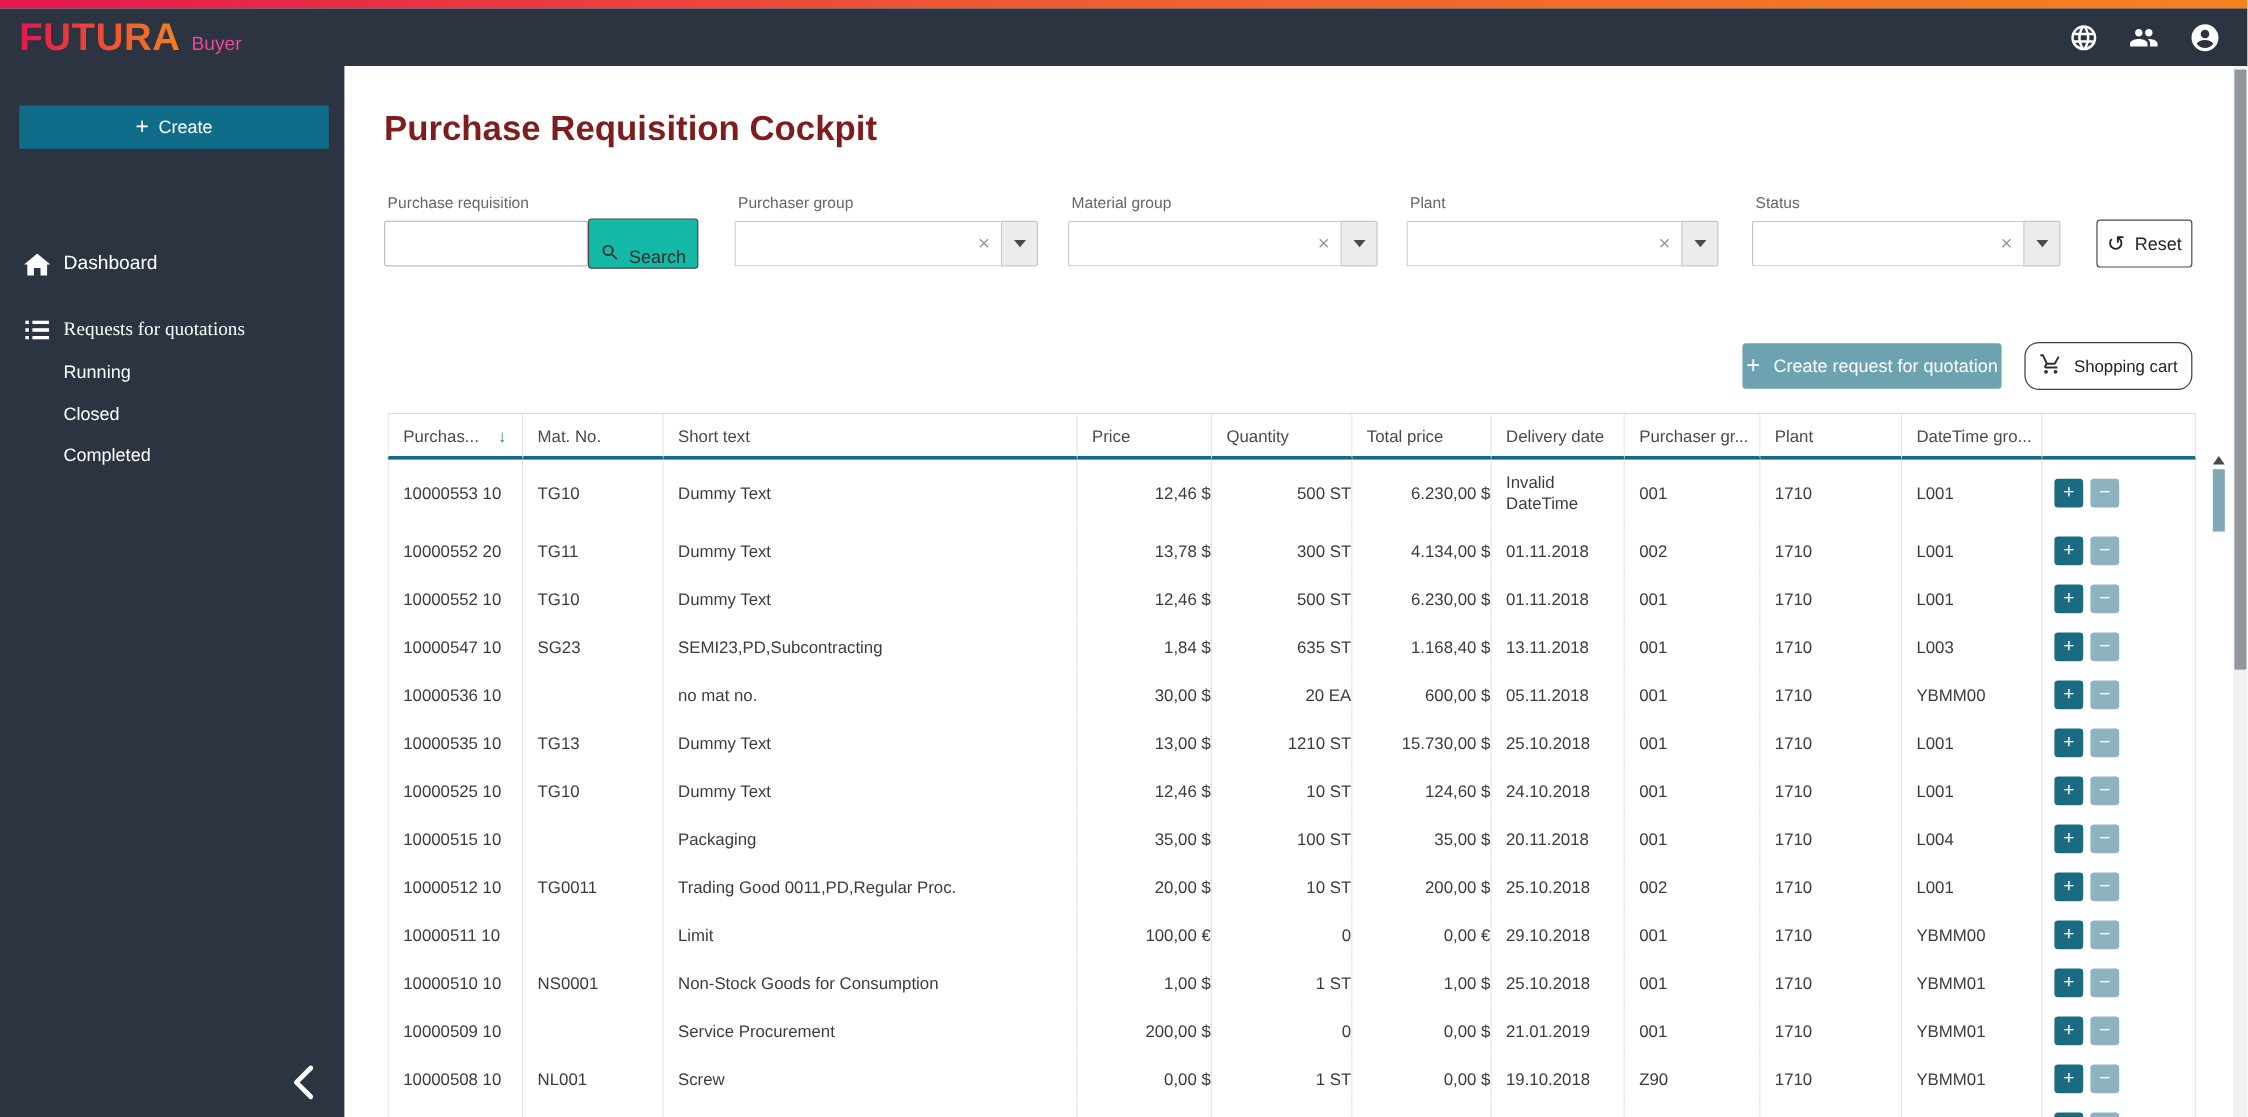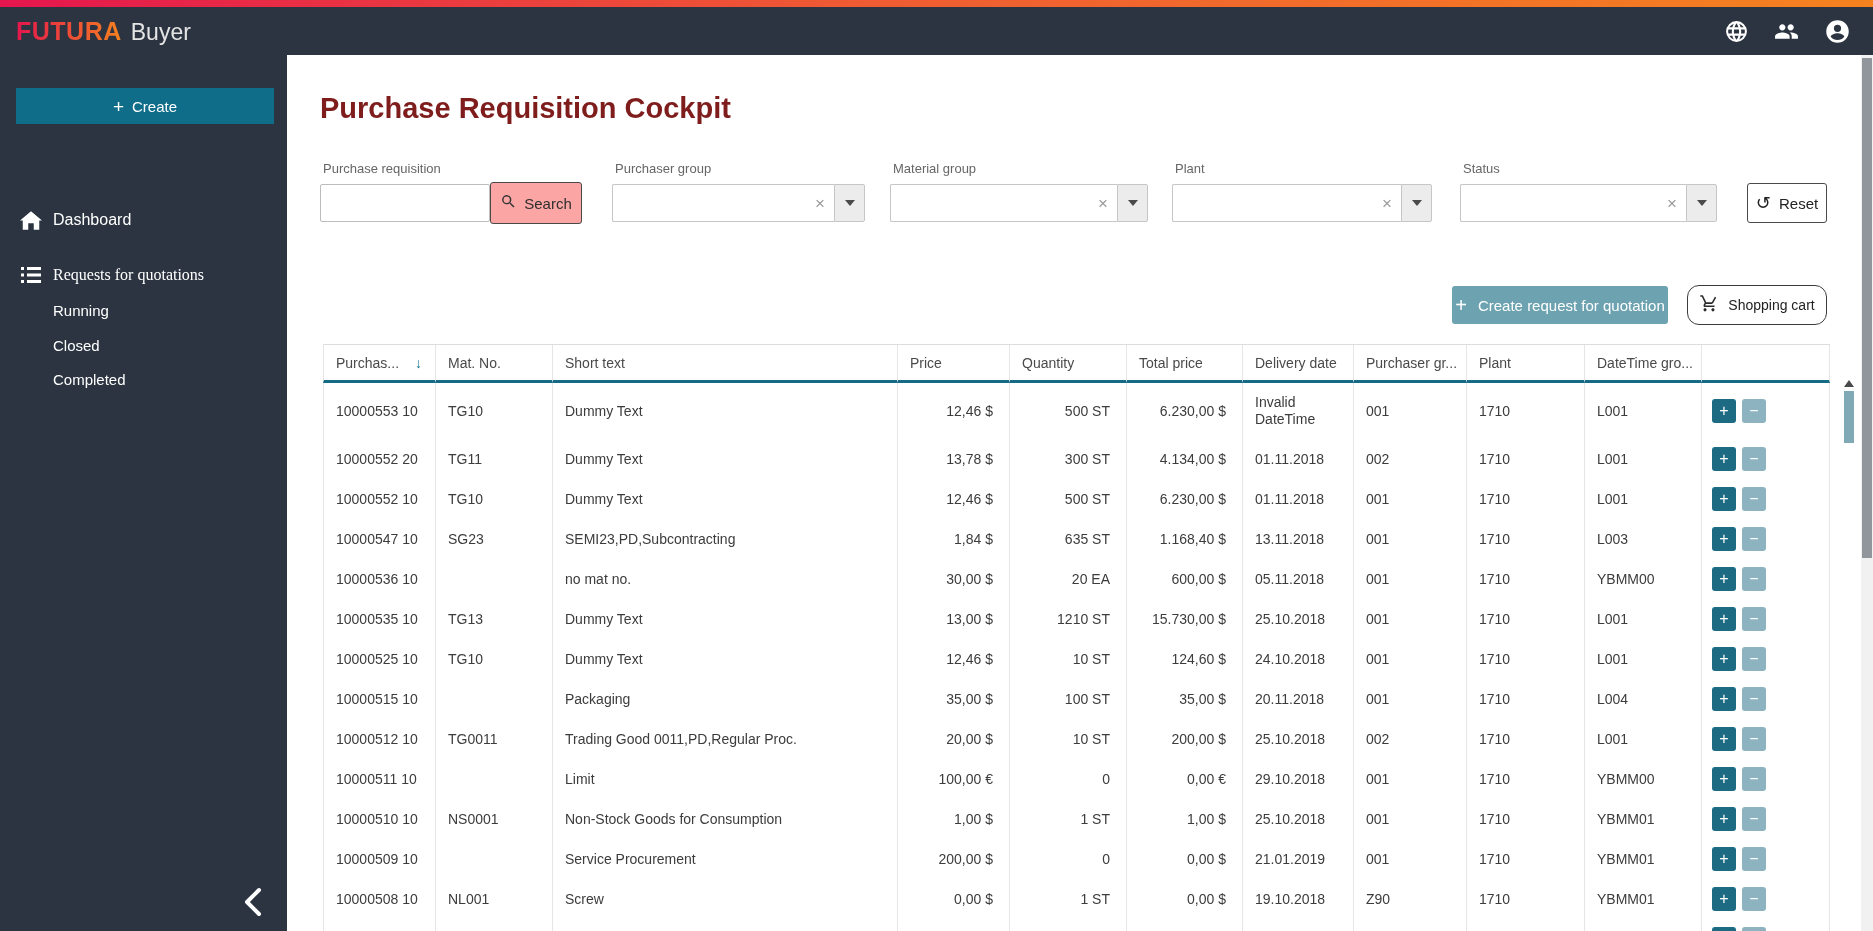--- a/index.html
+++ b/index.html
@@ -7,24 +7,24 @@
   body { font-family:"Liberation Sans","DejaVu Sans",sans-serif; background:#fff; position:relative; color:#3c3c3c; }
 
   
   .grad-strip { position:absolute; top:0; left:0; width:100%; height:7px;
     background:linear-gradient(90deg,#e5164e 0%,#ef5a33 45%,#f5821f 100%); }
 
   
   .appbar { position:absolute; top:7px; left:0; width:100%; height:48px; background:#2b3440;
     display:flex; align-items:center; }
   .brand { margin-left:16px; display:flex; align-items:baseline; }
-  .brand-name { font-size:25px; font-weight:bold; letter-spacing:.5px;
+  .brand-name { font-size:32px; font-weight:bold; letter-spacing:.5px;
     background:linear-gradient(90deg,#e5164e,#f5821f); -webkit-background-clip:text; background-clip:text;
     color:transparent; }
-  .brand-suffix { color:#e5e5e5; font-size:23px; margin-left:9px; font-weight:400; }
+  .brand-suffix { color:#ec4899; font-size:16px; margin-left:9px; font-weight:400; }
   .appbar-icons { margin-left:auto; margin-right:22px; display:flex; align-items:center; gap:24px; }
   .appbar-icons svg { display:block; }
 
   
   .sidebar { position:absolute; top:55px; left:0; width:287px; height:876px; background:#2b3440; }
   .create-btn { position:absolute; top:33px; left:16px; width:258px; height:36px; background:#0f6d89;
     border:none; color:#fff; font-size:15px; font-family:inherit; display:flex; align-items:center;
     justify-content:center; gap:8px; cursor:pointer; }
   .create-btn .plus { font-size:19px; font-weight:400; line-height:1; }
   .nav-item { position:absolute; left:0; width:100%; height:30px; display:flex; align-items:center;
@@ -38,22 +38,22 @@
   
   .page-scrollbar { position:absolute; top:55px; right:0; width:12px; height:876px; background:#f1f1f1; }
   .page-scroll-thumb { position:absolute; top:3px; left:1px; width:10px; height:500px; background:#90969c; }
 
   
   .page-title { position:absolute; left:320px; top:92px; font-size:29px; font-weight:bold; color:#7f1d1d; }
 
   .filter-label { position:absolute; top:161px; font-size:13px; color:#666; }
   .text-input { position:absolute; top:184px; height:38px; border:1px solid #bdbdbd; border-radius:2px;
     background:#fff; font-family:inherit; font-size:14px; padding:0 8px; color:#333; }
-  .search-btn { position:absolute; left:490px; top:182px; width:92px; height:42px; background:#fca5a5;
-    border:1px solid #4a4a4a; border-radius:3px; display:flex; align-items:center; justify-content:center;
+  .search-btn { position:absolute; left:490px; top:182px; width:92px; height:42px; background:#14b8a6;
+    border:1px solid #4a4a4a; border-radius:3px; display:flex; align-items:flex-end; justify-content:center;
     gap:7px; font-family:inherit; font-size:15px; color:#2e2e2e; cursor:pointer; }
   .combo { position:absolute; top:184px; height:38px; display:flex; }
   .combo-input { flex:1; position:relative; background:#fff; border:1px solid #c6c6c6;
     border-right:none; border-radius:2px 0 0 2px; }
   .combo-clear { position:absolute; right:9px; top:50%; transform:translateY(-50%); color:#9a9a9a;
     font-size:17px; line-height:1; cursor:pointer; }
   .combo-arrow { width:31px; background:#ececec; border:1px solid #c6c6c6; border-radius:0 2px 2px 0;
     display:flex; align-items:center; justify-content:center; cursor:pointer; }
   .tri-down { width:0; height:0; border-left:5px solid transparent; border-right:5px solid transparent;
     border-top:6px solid #4a4a4a; }
@@ -71,21 +71,21 @@
     gap:9px; font-family:inherit; font-size:14px; color:#222; cursor:pointer; }
 
   
   .req-table { position:absolute; left:323px; top:326px; width:1507px; height:593px; overflow:hidden;margin-top:18px; }
   .t-row { display:grid; grid-template-columns:113px 117px 345px 112px 117px 116px 111px 113px 118px 117px 128px; }
   .t-head { height:39px; border-top:1px solid #ddd; }
   .t-head .t-cell { border-bottom:3px solid #156b84; color:#4a4a4a; font-size:14px; }
   .t-cell { display:flex; align-items:center; padding-left:12px; border-right:1px solid #e6e6e6;
     font-size:14px; overflow:hidden; white-space:nowrap; }
   .t-head .t-cell:first-child, .t-body-row .t-cell:first-child { border-left:1px solid #e6e6e6; }
-  .t-cell.num { justify-content:flex-end; padding-right:16px; padding-left:4px; }
+  .t-cell.num { justify-content:flex-end; padding-left:4px; }
   .t-cell.wrapcell { white-space:normal; line-height:17px; }
   .sort-arrow { color:#1a7b92; margin-left:16px; font-size:14px; }
   .t-body-row { height:40px; color:#3c3c3c; }
   .t-body-row.tall { height:56px; }
   .cell-actions { display:flex; align-items:center; gap:6px; padding-left:10px; }
   .act-btn { width:24px; height:24px; border:none; border-radius:3px; color:#fff; font-size:16px;
     line-height:1; display:flex; align-items:center; justify-content:center; cursor:pointer; font-family:inherit; }
   .act-plus { background:#1c6b83; }
   .act-minus { background:#8db3c0; }
 

